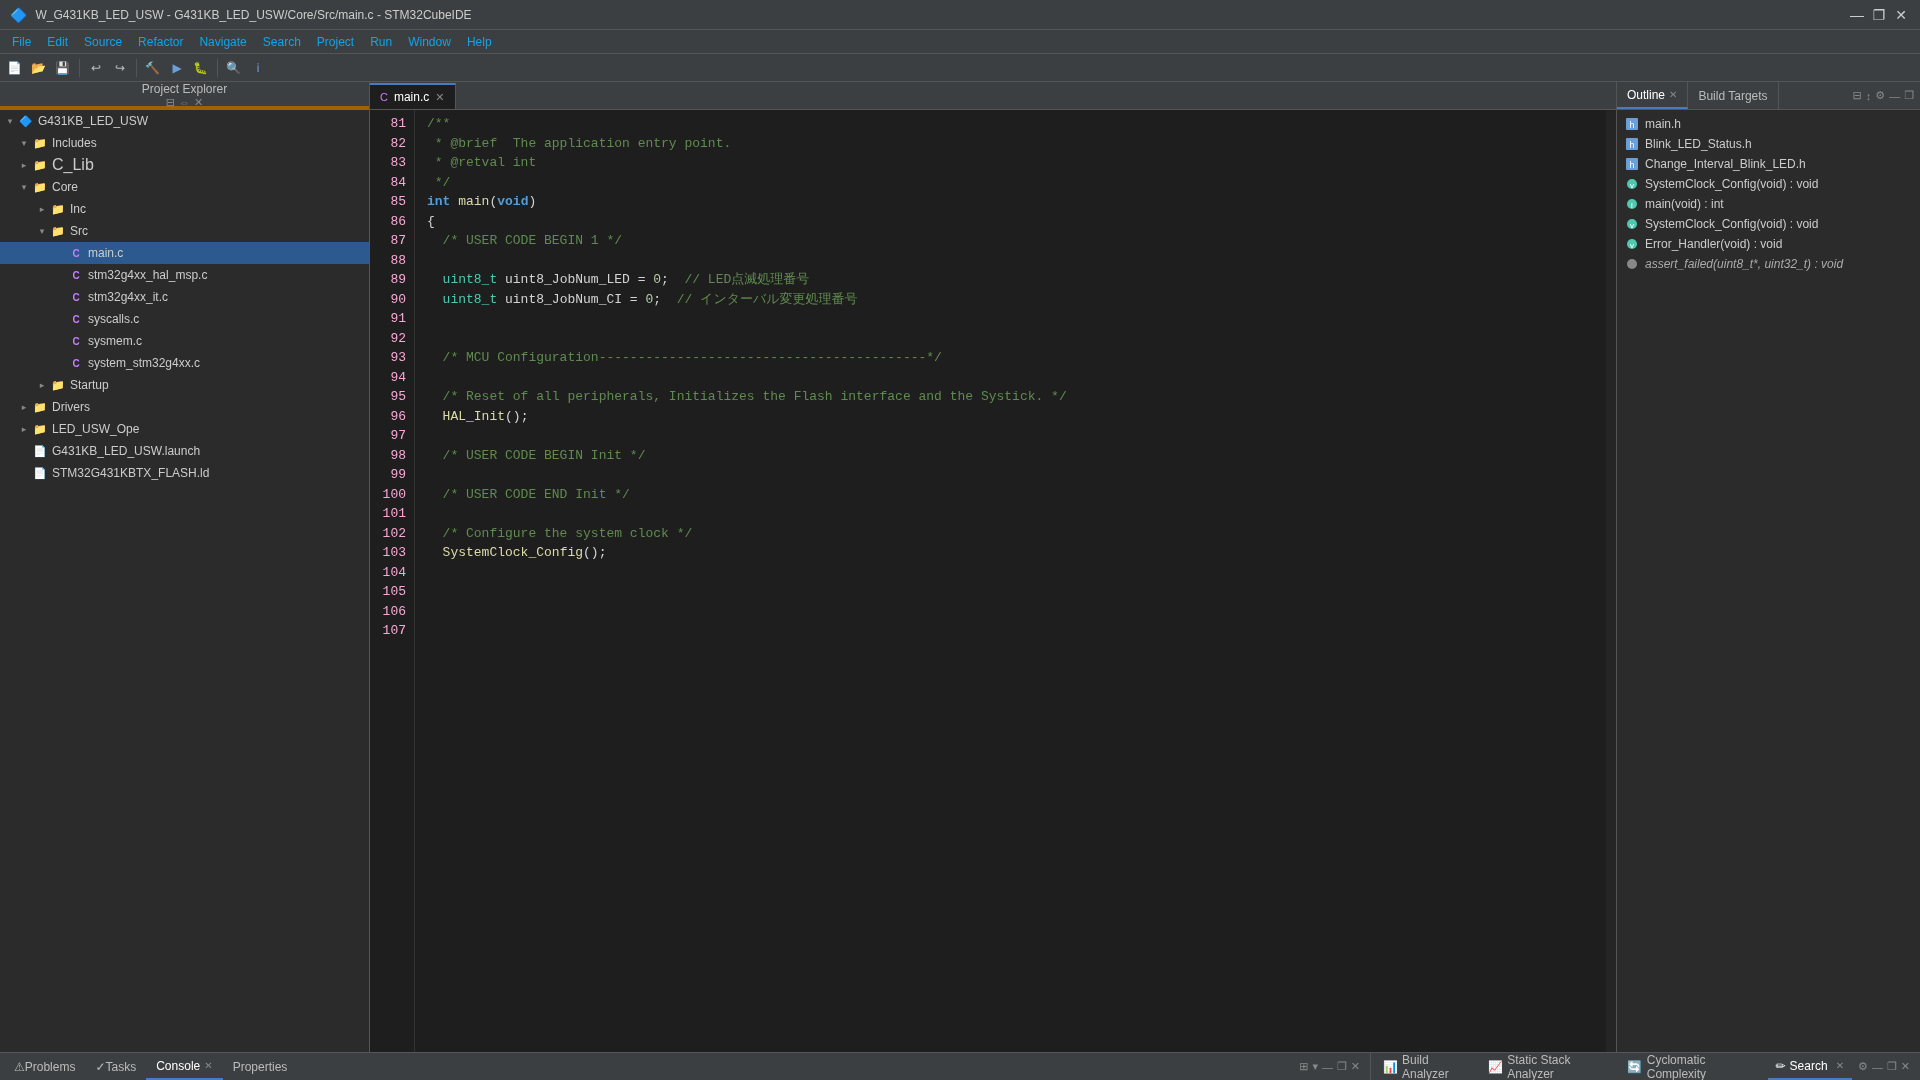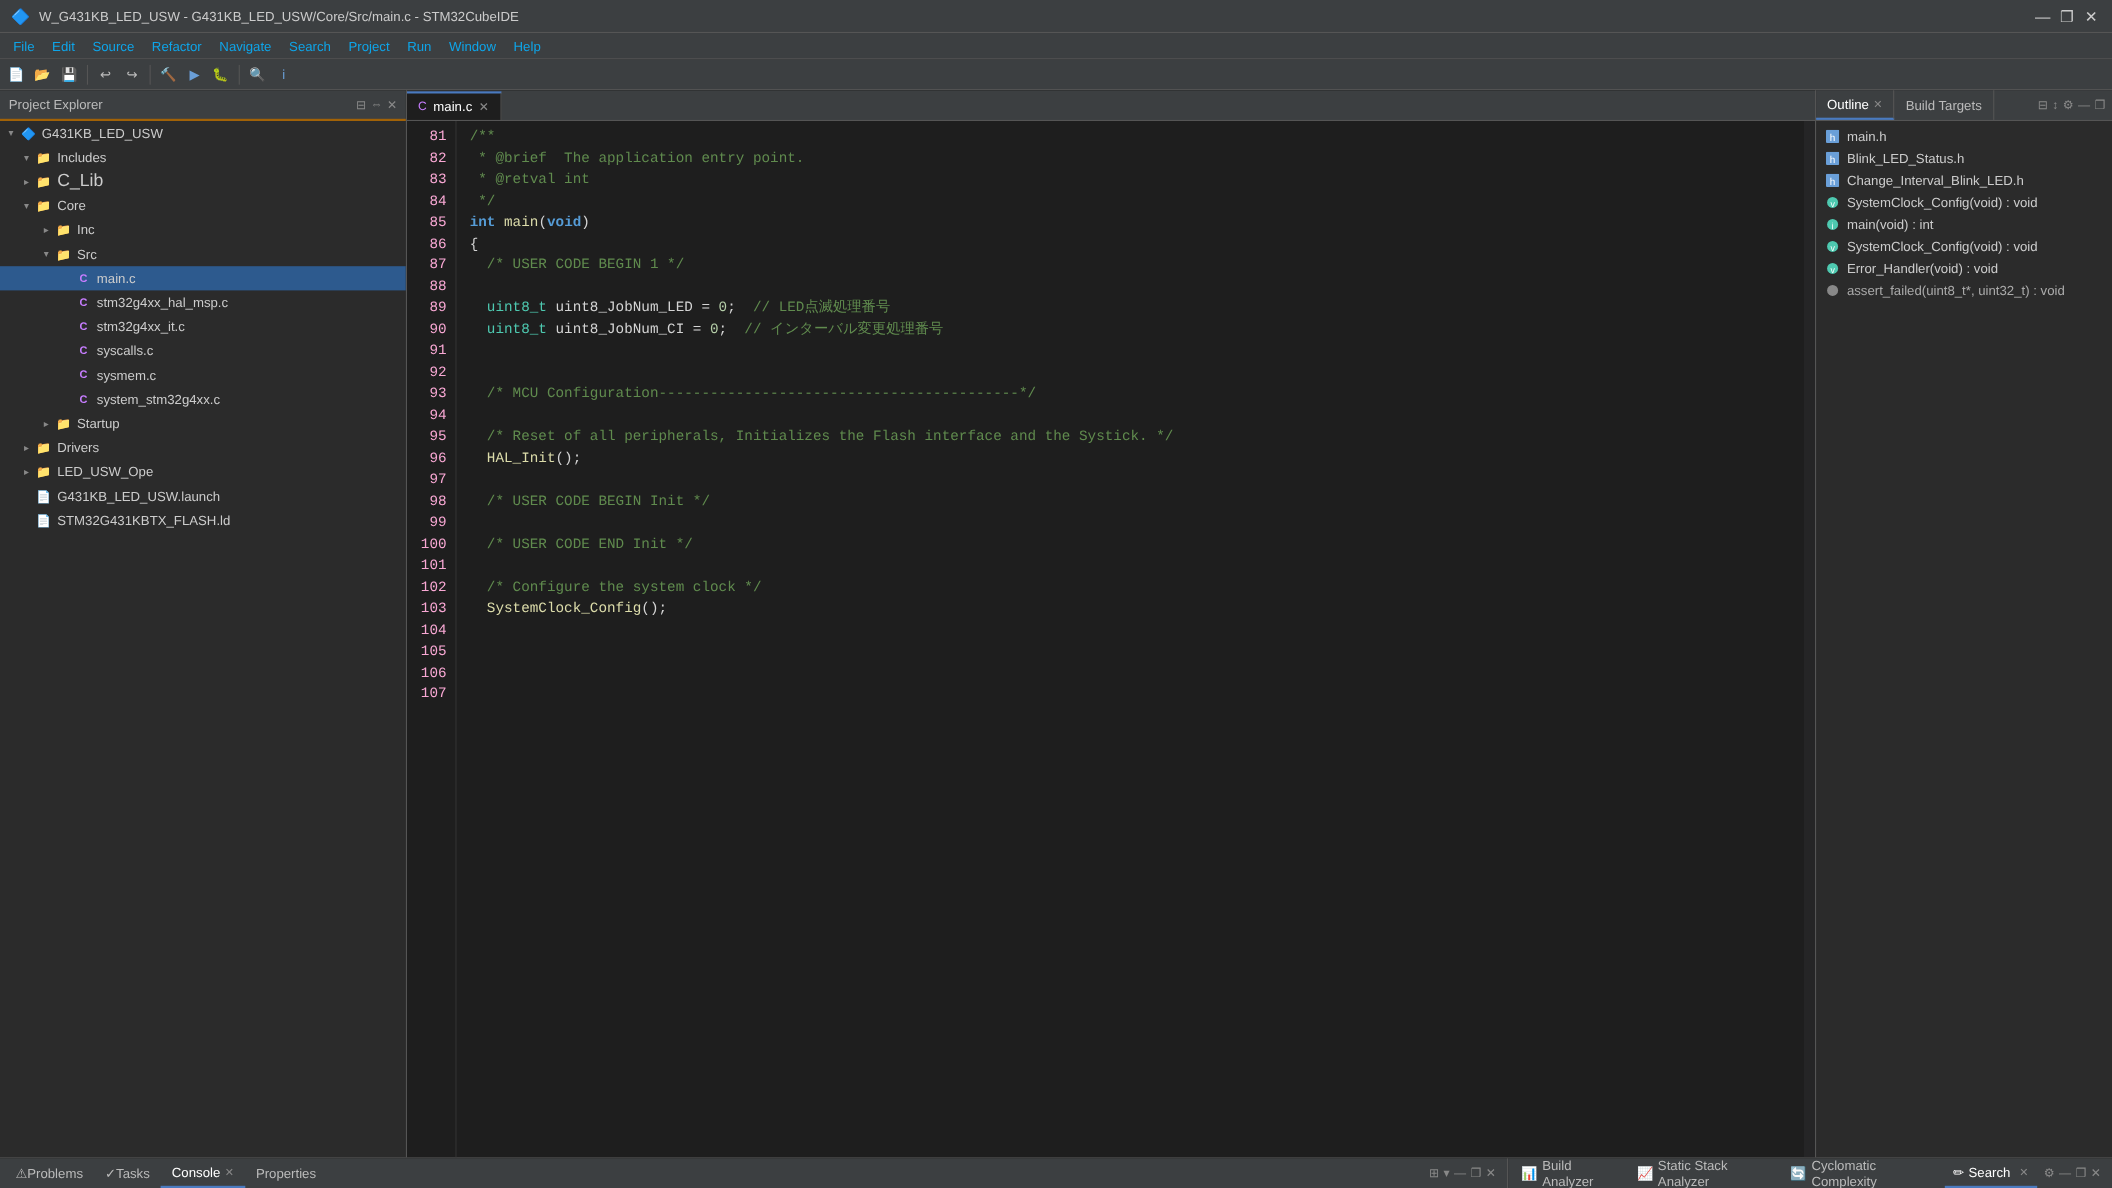--- a/index.html
+++ b/index.html
@@ -73,22 +73,23 @@
       overflow: hidden;
     }
     #project-explorer-header {
       height: 28px;
       background: #3c3f41;
       display: flex;
       align-items: center;
       padding: 0 8px;
       font-size: 12px;
       color: #bbb;
-      border-bottom: 2px solid #a16207;
-      justify-content: space-between;
+      border-bottom: 4px solid #a16207;
+      justify-content: flex-start;
+      flex-direction: column;
     }
     #project-tree {
       flex: 1;
       overflow-y: auto;
       overflow-x: hidden;
     }
     .tree-item {
       display: flex;
       align-items: center;
       padding: 2px 4px;
@@ -179,21 +180,21 @@
       display: block;
     }
     .c-comment { color: #608b4e; }
     .c-keyword { color: #569cd6; font-weight: bold; }
     .c-type { color: #4ec9b0; }
     .c-number { color: #b5cea8; }
     .c-function { color: #dcdcaa; }
 
     
     #right-panel {
-      width: 270px;
+      width: 304px;
       background: #2b2b2b;
       border-left: 1px solid #555;
       display: flex;
       flex-direction: column;
     }
     #right-panel-tabs {
       height: 28px;
       background: #3c3f41;
       display: flex;
       align-items: center;
@@ -586,21 +587,21 @@
             </svg>
           </span>
           <span style="font-size: 12px;">Error_Handler(void) : void</span>
         </div>
         <div class="outline-item">
           <span class="outline-icon o-italic">
             <svg width="12" height="12">
               <circle cx="6" cy="6" r="5" fill="#888" stroke-dasharray="2,1"></circle>
             </svg>
           </span>
-          <span style="font-size: 12px; color: rgb(170, 170, 170);">assert_failed(uint8_t*, uint32_t) : void</span>
+          <span style="font-size: 12px; font-style: italic; color: rgb(170, 170, 170);">assert_failed(uint8_t*, uint32_t) : void</span>
         </div>
       </div>
   </div>
 </div>
 
 <div id="bottom-panel">
   <div id="bottom-left">
     <div id="bottom-tabs">
       <div class="bottom-tab">
         <span>⚠ </span>

